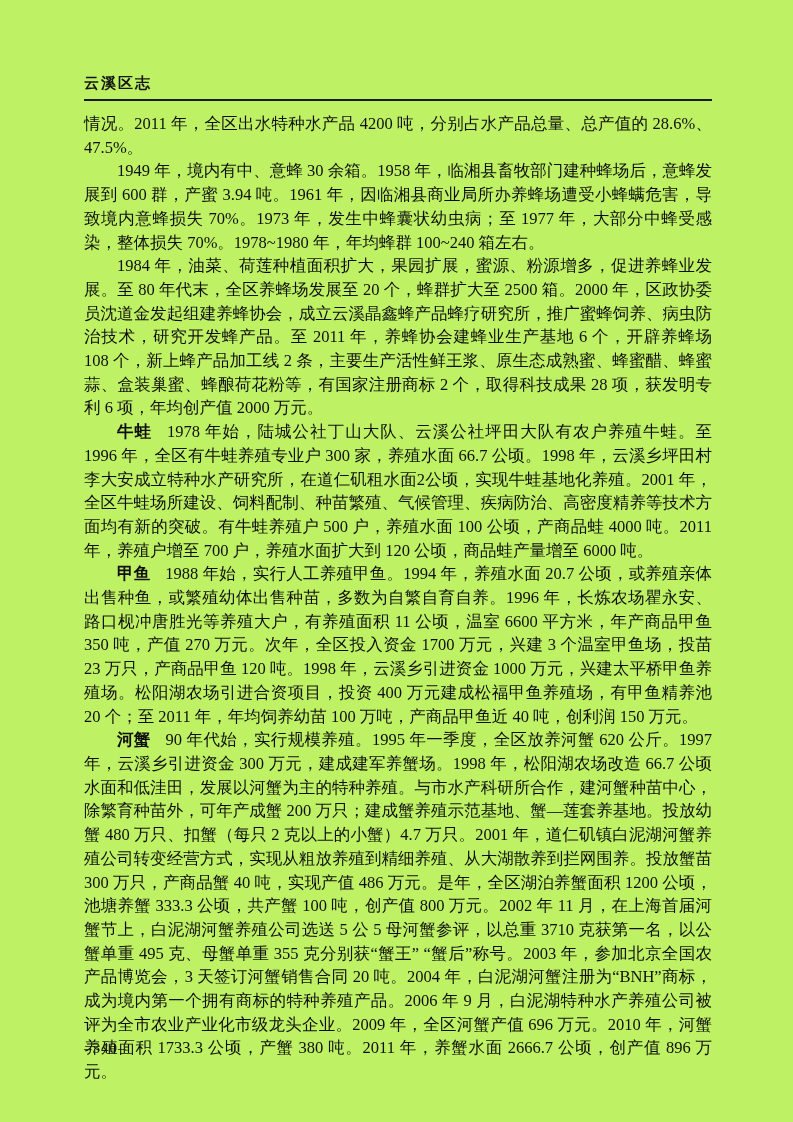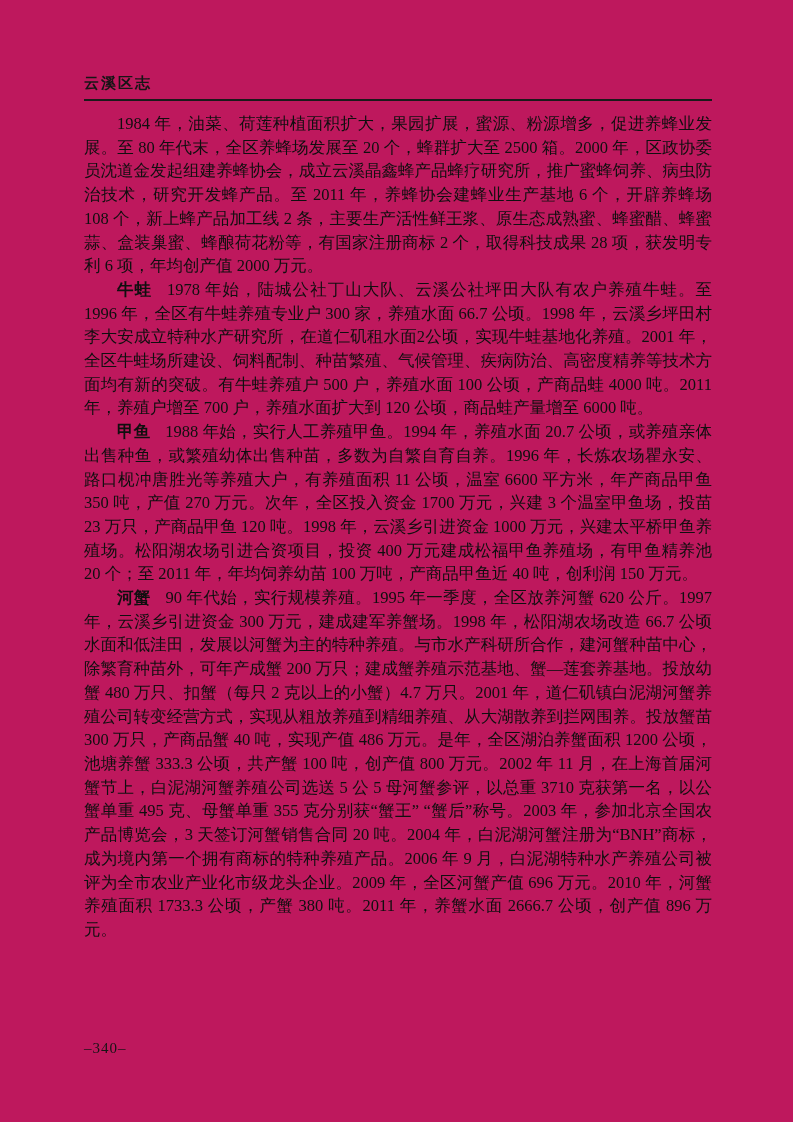--- a/index.html
+++ b/index.html
@@ -1,21 +1,21 @@
 <!DOCTYPE html>
 <html><head>
 <meta charset="utf-8">
 <style>
   * { margin: 0; padding: 0; box-sizing: border-box; }
   html, body { background: #ffffff; }
   .page {
     position: relative;
     width: 793px;
     height: 1122px;
-    background: #be185d;
+    background: #bef264;
     color: #111111;
     overflow: hidden;
     font-family: "Liberation Serif", "DejaVu Serif", serif;
   }
   .running-head {
     position: absolute;
     left: 84px;
     top: 74px;
     font-family: "Liberation Sans", "DejaVu Sans", sans-serif;
     font-weight: bold;
@@ -62,22 +62,24 @@
 </head>
 <body>
 
 <div class="page">
 
   <div class="running-head">云溪区志</div>
 
   <div class="head-rule"></div>
 
   <div class="page-body">
+  <p class="para"><span class="ptext">情况。2011 年，全区出水特种水产品 4200 吨，分别占水产品总量、总产值的 28.6%、47.5%。</span></p>
 
 
+  <p class="para indent"><span class="ptext">1949 年，境内有中、意蜂 30 余箱。1958 年，临湘县畜牧部门建种蜂场后，意蜂发展到 600 群，产蜜 3.94 吨。1961 年，因临湘县商业局所办养蜂场遭受小蜂螨危害，导致境内意蜂损失 70%。1973 年，发生中蜂囊状幼虫病；至 1977 年，大部分中蜂受感染，整体损失 70%。1978~1980 年，年均蜂群 100~240 箱左右。</span></p>
 
   <p class="para indent"><span class="ptext">1984 年，油菜、荷莲种植面积扩大，果园扩展，蜜源、粉源增多，促进养蜂业发展。至 80 年代末，全区养蜂场发展至 20 个，蜂群扩大至 2500 箱。2000 年，区政协委员沈道金发起组建养蜂协会，成立云溪晶鑫蜂产品蜂疗研究所，推广蜜蜂饲养、病虫防治技术，研究开发蜂产品。至 2011 年，养蜂协会建蜂业生产基地 6 个，开辟养蜂场 108 个，新上蜂产品加工线 2 条，主要生产活性鲜王浆、原生态成熟蜜、蜂蜜醋、蜂蜜蒜、盒装巢蜜、蜂酿荷花粉等，有国家注册商标 2 个，取得科技成果 28 项，获发明专利 6 项，年均创产值 2000 万元。</span></p>
 
   <p class="para indent"><b class="lead">牛蛙</b><span class="ptext">1978 年始，陆城公社丁山大队、云溪公社坪田大队有农户养殖牛蛙。至 1996 年，全区有牛蛙养殖专业户 300 家，养殖水面 66.7 公顷。1998 年，云溪乡坪田村李大安成立特种水产研究所，在道仁矶租水面2公顷，实现牛蛙基地化养殖。2001 年，全区牛蛙场所建设、饲料配制、种苗繁殖、气候管理、疾病防治、高密度精养等技术方面均有新的突破。有牛蛙养殖户 500 户，养殖水面 100 公顷，产商品蛙 4000 吨。2011 年，养殖户增至 700 户，养殖水面扩大到 120 公顷，商品蛙产量增至 6000 吨。</span></p>
 
   <p class="para indent"><b class="lead">甲鱼</b><span class="ptext">1988 年始，实行人工养殖甲鱼。1994 年，养殖水面 20.7 公顷，或养殖亲体出售种鱼，或繁殖幼体出售种苗，多数为自繁自育自养。1996 年，长炼农场瞿永安、路口枧冲唐胜光等养殖大户，有养殖面积 11 公顷，温室 6600 平方米，年产商品甲鱼 350 吨，产值 270 万元。次年，全区投入资金 1700 万元，兴建 3 个温室甲鱼场，投苗 23 万只，产商品甲鱼 120 吨。1998 年，云溪乡引进资金 1000 万元，兴建太平桥甲鱼养殖场。松阳湖农场引进合资项目，投资 400 万元建成松福甲鱼养殖场，有甲鱼精养池 20 个；至 2011 年，年均饲养幼苗 100 万吨，产商品甲鱼近 40 吨，创利润 150 万元。</span></p>
 
   <p class="para indent"><b class="lead">河蟹</b><span class="ptext">90 年代始，实行规模养殖。1995 年一季度，全区放养河蟹 620 公斤。1997 年，云溪乡引进资金 300 万元，建成建军养蟹场。1998 年，松阳湖农场改造 66.7 公顷水面和低洼田，发展以河蟹为主的特种养殖。与市水产科研所合作，建河蟹种苗中心，除繁育种苗外，可年产成蟹 200 万只；建成蟹养殖示范基地、蟹—莲套养基地。投放幼蟹 480 万只、扣蟹（每只 2 克以上的小蟹）4.7 万只。2001 年，道仁矶镇白泥湖河蟹养殖公司转变经营方式，实现从粗放养殖到精细养殖、从大湖散养到拦网围养。投放蟹苗 300 万只，产商品蟹 40 吨，实现产值 486 万元。是年，全区湖泊养蟹面积 1200 公顷，池塘养蟹 333.3 公顷，共产蟹 100 吨，创产值 800 万元。2002 年 11 月，在上海首届河蟹节上，白泥湖河蟹养殖公司选送 5 公 5 母河蟹参评，以总重 3710 克获第一名，以公蟹单重 495 克、母蟹单重 355 克分别获“蟹王” “蟹后”称号。2003 年，参加北京全国农产品博览会，3 天签订河蟹销售合同 20 吨。2004 年，白泥湖河蟹注册为“BNH”商标，成为境内第一个拥有商标的特种养殖产品。2006 年 9 月，白泥湖特种水产养殖公司被评为全市农业产业化市级龙头企业。2009 年，全区河蟹产值 696 万元。2010 年，河蟹养殖面积 1733.3 公顷，产蟹 380 吨。2011 年，养蟹水面 2666.7 公顷，创产值 896 万元。</span></p>
 
 </div>

